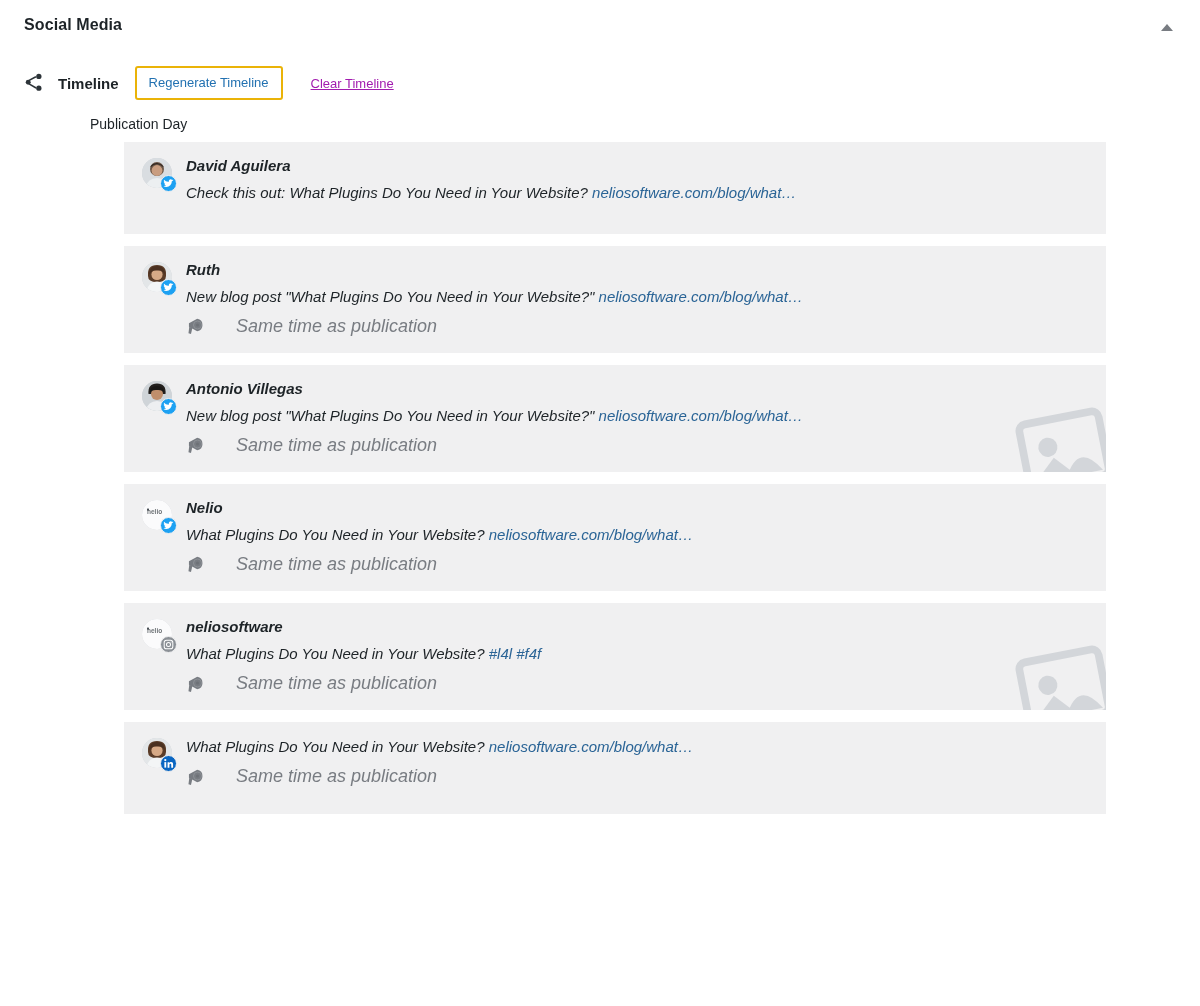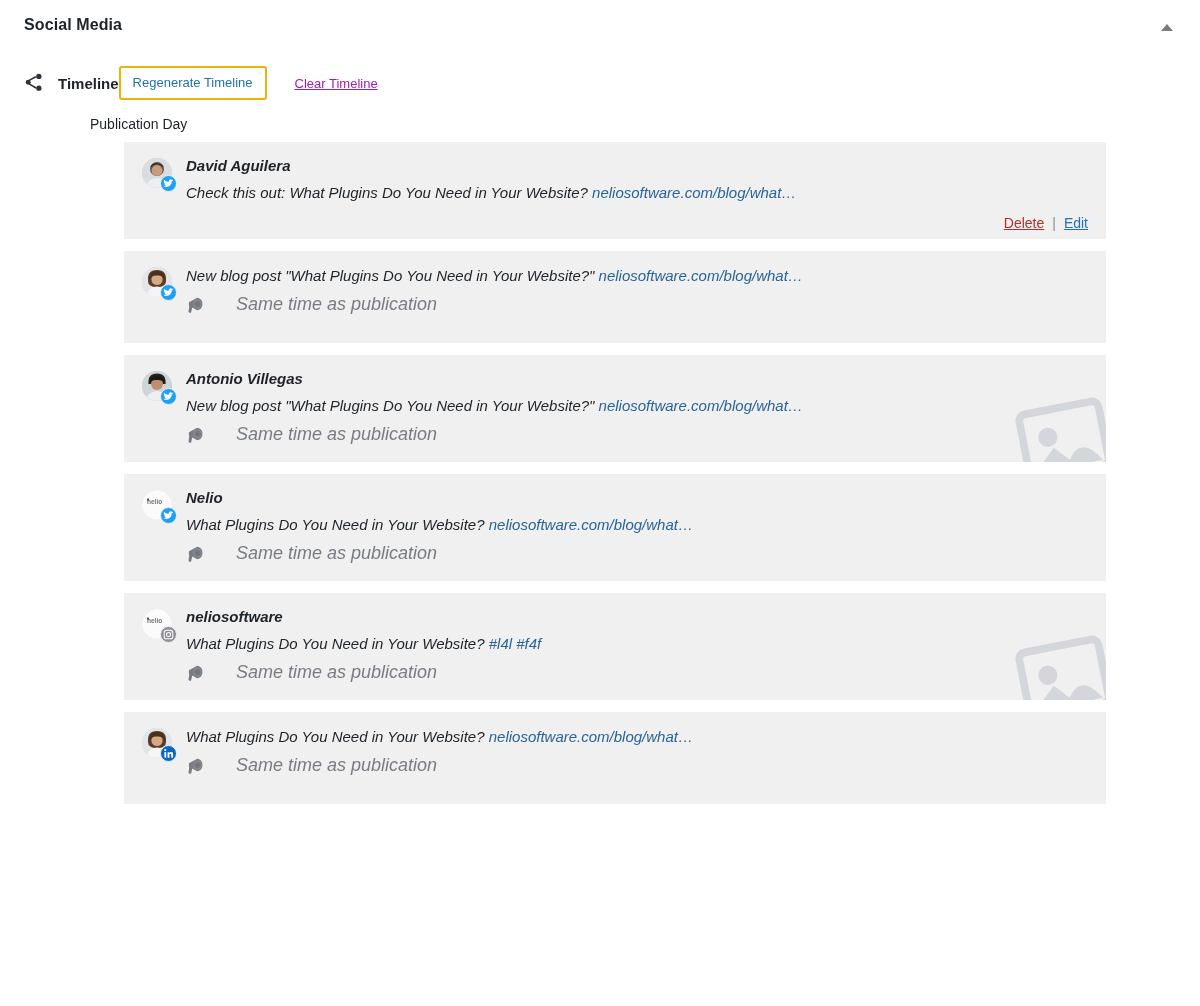--- a/index.html
+++ b/index.html
@@ -46,20 +46,21 @@
     align-items: center;
     padding: 0 24px;
     height: 42px;
     margin-top: 8px;
   }
   .share-icon { width: 22px; height: 22px; display:block; margin-right: 12px; flex: none; }
   .toolbar-label {
     font-size: 15px;
     font-weight: 700;
     color: #1d2327;
+    margin-right: 16px;
   }
   .btn-secondary {
     font-family: "Liberation Sans", sans-serif;
     font-size: 13px;
     line-height: 1;
     color: #2271b1;
     background: #ffffff;
     border: 2px solid #eab308;
     border-radius: 3px;
     padding: 8px 12px 9px 12px;
@@ -240,25 +241,20 @@
             <svg viewBox="0 0 24 24" fill="#ffffff" xmlns="http://www.w3.org/2000/svg">
                 <path d="M23 4.9a8.4 8.4 0 0 1-2.4.7 4.2 4.2 0 0 0 1.8-2.3c-.8.5-1.7.8-2.6 1a4.1 4.1 0 0 0-7 3.8A11.7 11.7 0 0 1 2.3 3.8a4.1 4.1 0 0 0 1.3 5.5c-.7 0-1.3-.2-1.9-.5a4.1 4.1 0 0 0 3.3 4 4.2 4.2 0 0 1-1.9.1 4.1 4.1 0 0 0 3.9 2.9A8.3 8.3 0 0 1 1 17.5a11.7 11.7 0 0 0 6.3 1.9c7.6 0 11.8-6.3 11.8-11.8v-.5A8.4 8.4 0 0 0 23 4.9z"></path>
               </svg>
           </span>
         </div>
         <div class="msg-body">
           <div class="author">David Aguilera</div>
           <div class="msg-text"><span>Check this out: What Plugins Do You Need in Your Website? </span><span class="url">neliosoftware.com/blog/what…</span></div>
         </div>
       </div>
-      <div class="actions">
-        <a class="act-delete">Delete</a>
-        <span class="act-sep">|</span>
-        <a class="act-edit">Edit</a>
-      </div>
     </div>
 
     <div class="msg-card">
       <div class="msg-main">
         <div class="avatar-wrap">
           <span class="avatar">
             <svg viewBox="0 0 30 30" xmlns="http://www.w3.org/2000/svg">
               <rect width="30" height="30" fill="#e3e6e8"></rect>
               <path d="M6 14 Q5 3 15 3 Q25 3 24 14 Q24 20 15 20 Q6 20 6 14Z" fill="#5a3c28"></path>
               <circle cx="15" cy="12.5" r="5.6" fill="#d6a986"></circle>
@@ -266,20 +262,21 @@
               <path d="M4 30 Q6.5 19.5 15 19.5 Q23.5 19.5 26 30 Z" fill="#f3f5f6"></path>
             </svg>
           </span>
           <span class="badge twitter">
             <svg viewBox="0 0 24 24" fill="#ffffff" xmlns="http://www.w3.org/2000/svg">
                 <path d="M23 4.9a8.4 8.4 0 0 1-2.4.7 4.2 4.2 0 0 0 1.8-2.3c-.8.5-1.7.8-2.6 1a4.1 4.1 0 0 0-7 3.8A11.7 11.7 0 0 1 2.3 3.8a4.1 4.1 0 0 0 1.3 5.5c-.7 0-1.3-.2-1.9-.5a4.1 4.1 0 0 0 3.3 4 4.2 4.2 0 0 1-1.9.1 4.1 4.1 0 0 0 3.9 2.9A8.3 8.3 0 0 1 1 17.5a11.7 11.7 0 0 0 6.3 1.9c7.6 0 11.8-6.3 11.8-11.8v-.5A8.4 8.4 0 0 0 23 4.9z"></path>
               </svg>
           </span>
         </div>
         <div class="msg-body">
+          <div class="author">Ruth</div>
           <div class="msg-text"><span>New blog post "What Plugins Do You Need in Your Website?" </span><span class="url">neliosoftware.com/blog/what…</span></div>
           <div class="schedule-row">
             <span class="megaphone">
               <svg viewBox="0 0 24 22" xmlns="http://www.w3.org/2000/svg">
                 <path d="M3.5 7.5 L13.5 2.2 A7.5 7.5 0 0 1 13.5 17.0 L3.5 11.7 Z" fill="#787c82"></path>
                 <path d="M4 11.5 L7.6 13.3 L6.0 20.5 L3.0 19.6 Z" fill="#787c82"></path>
                 <circle cx="13.8" cy="9.6" r="4.8" fill="none" stroke="#8d9196" stroke-width="1.2"></circle>
                 <circle cx="13.8" cy="9.6" r="1.8" fill="#6d7176"></circle>
               </svg>
             </span>

